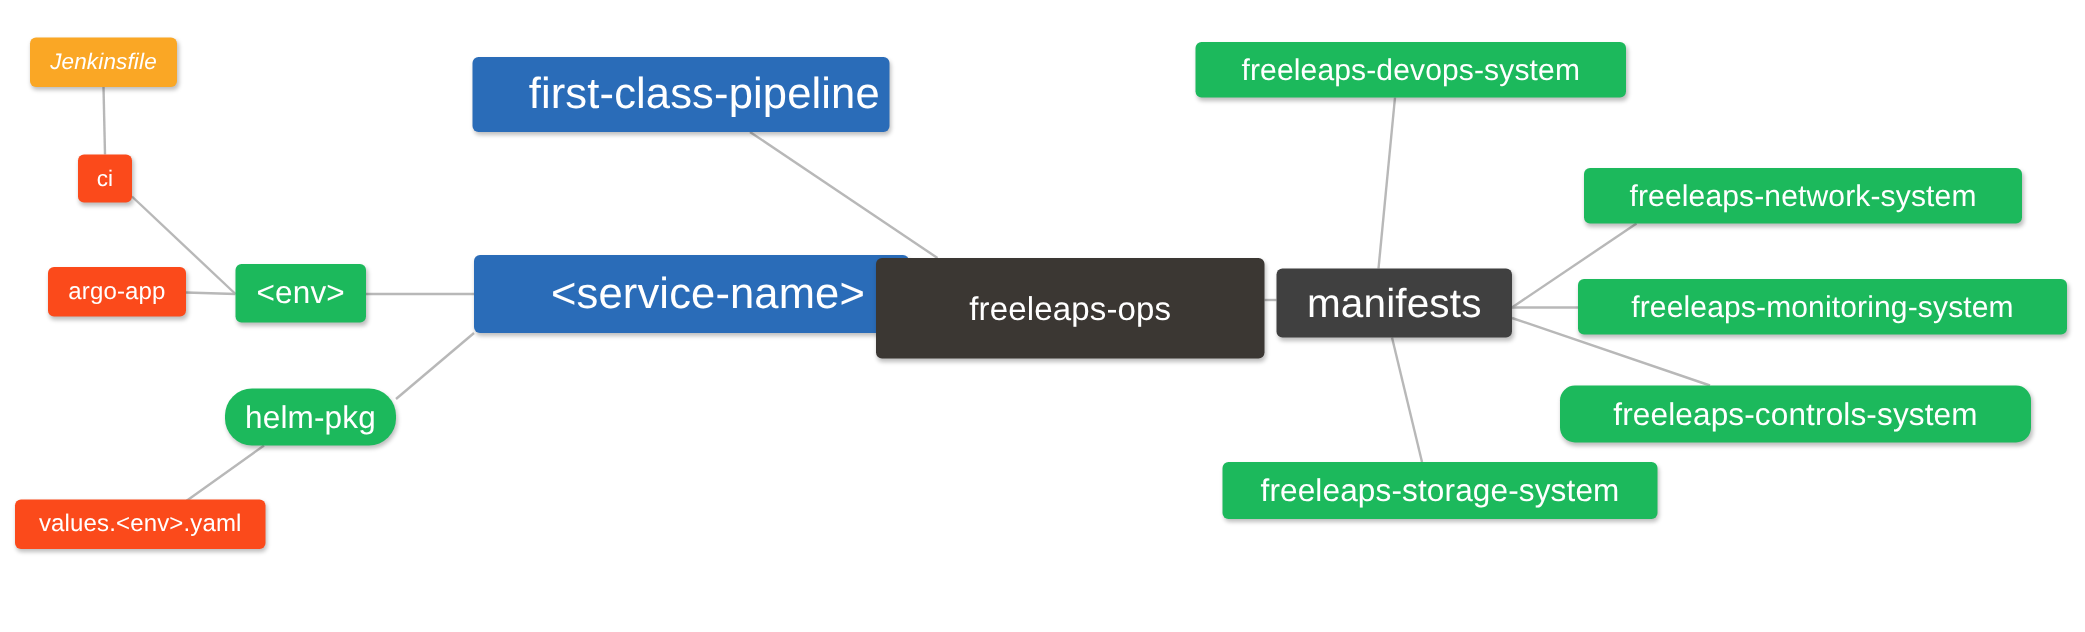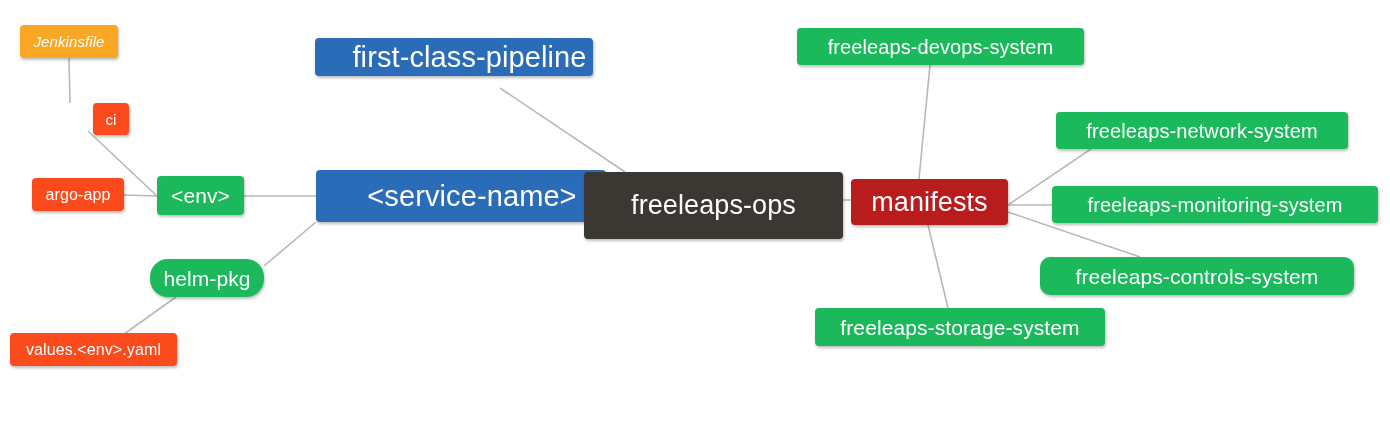--- a/index.html
+++ b/index.html
@@ -64,45 +64,45 @@
       <line x1="919" y1="179" x2="930" y2="65" class="edge" stroke="#b8b8b8"></line>
       <line x1="1008" y1="205" x2="1091" y2="149" class="edge" stroke="#b8b8b8"></line>
       <line x1="1008" y1="205" x2="1052" y2="205" class="edge" stroke="#b8b8b8"></line>
       <line x1="1008" y1="212" x2="1140" y2="257" class="edge" stroke="#b8b8b8"></line>
       <line x1="928" y1="225" x2="948" y2="308" class="edge" stroke="#b8b8b8"></line>
     </svg>
   <div id="node-layer">
       <div class="node" style="left: 20px; top: 25px; width: 98px; height: 33px; background: rgb(250, 167, 37); font-size: 15px; font-style: italic;">
         <span class="node-label">Jenkinsfile</span>
       </div>
-      <div class="node" style="left: 52px; top: 103px; width: 36px; height: 32px; background: rgb(251, 74, 27); font-size: 15px; margin-left: 41px;">
+      <div class="node" style="left: 52px; top: 103px; width: 36px; height: 32px; background: rgb(251, 74, 27); font-size: 15px;">
         <span class="node-label">ci</span>
       </div>
       <div class="node" style="left: 32px; top: 178px; width: 92px; height: 33px; background: rgb(251, 74, 27); font-size: 16px;">
         <span class="node-label">argo-app</span>
       </div>
       <div class="node" style="left: 157px; top: 176px; width: 87px; height: 39px; background: rgb(28, 185, 92); font-size: 21px; align-items: center;">
         <span class="node-label">&lt;env&gt;</span>
       </div>
       <div class="node" style="left: 150px; top: 259px; width: 114px; height: 38px; background: rgb(28, 185, 92); font-size: 21px; border-radius: 18px;">
         <span class="node-label">helm-pkg</span>
       </div>
       <div class="node" style="left: 10px; top: 333px; width: 167px; height: 33px; background: rgb(251, 74, 27); font-size: 16px;">
         <span class="node-label">values.&lt;env&gt;.yaml</span>
       </div>
-      <div class="node" style="left: 315px; top: 38px; width: 278px; height: 38px; background: rgb(42, 108, 184); font-size: 29px; padding-left: 31px;">
+      <div class="node" style="left: 315px; top: 38px; width: 278px; height: 50px; background: rgb(42, 108, 184); font-size: 29px; padding-left: 31px;">
         <span class="node-label">first-class-pipeline</span>
       </div>
       <div class="node" style="left: 316px; top: 170px; width: 290px; height: 52px; background: rgb(42, 108, 184); font-size: 29px; padding-left: 22px;">
         <span class="node-label">&lt;service-name&gt;</span>
       </div>
-      <div class="node" style="left: 584px; top: 172px; width: 259px; height: 67px; background: rgb(59, 55, 51); font-size: 27px; align-items: center;">
+      <div class="node" style="left: 584px; top: 172px; width: 259px; height: 67px; background: rgb(59, 55, 51); font-size: 22px; align-items: center;">
         <span class="node-label">freeleaps-ops</span>
       </div>
-      <div class="node" style="left: 851px; top: 179px; width: 157px; height: 46px; background: #b91c1c; font-size: 27px;">
+      <div class="node" style="left: 851px; top: 179px; width: 157px; height: 46px; background: #404040; font-size: 27px;">
         <span class="node-label">manifests</span>
       </div>
       <div class="node" style="left: 797px; top: 28px; width: 287px; height: 37px; background: rgb(28, 185, 92); font-size: 20px;">
         <span class="node-label">freeleaps-devops-system</span>
       </div>
       <div class="node" style="left: 1056px; top: 112px; width: 292px; height: 37px; background: rgb(28, 185, 92); font-size: 20px;">
         <span class="node-label">freeleaps-network-system</span>
       </div>
       <div class="node" style="left: 1052px; top: 186px; width: 326px; height: 37px; background: rgb(28, 185, 92); font-size: 20px;">
         <span class="node-label">freeleaps-monitoring-system</span>

